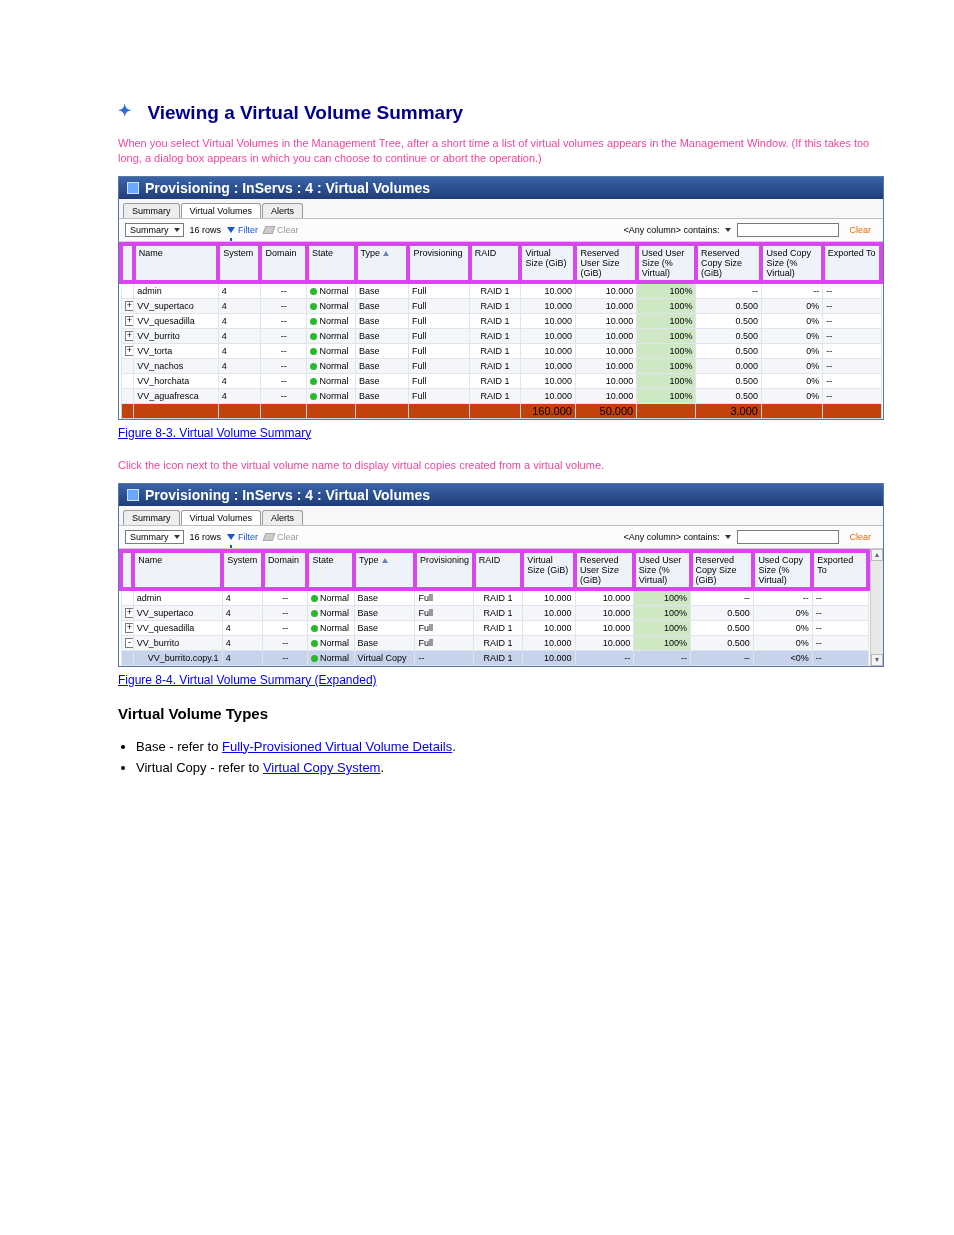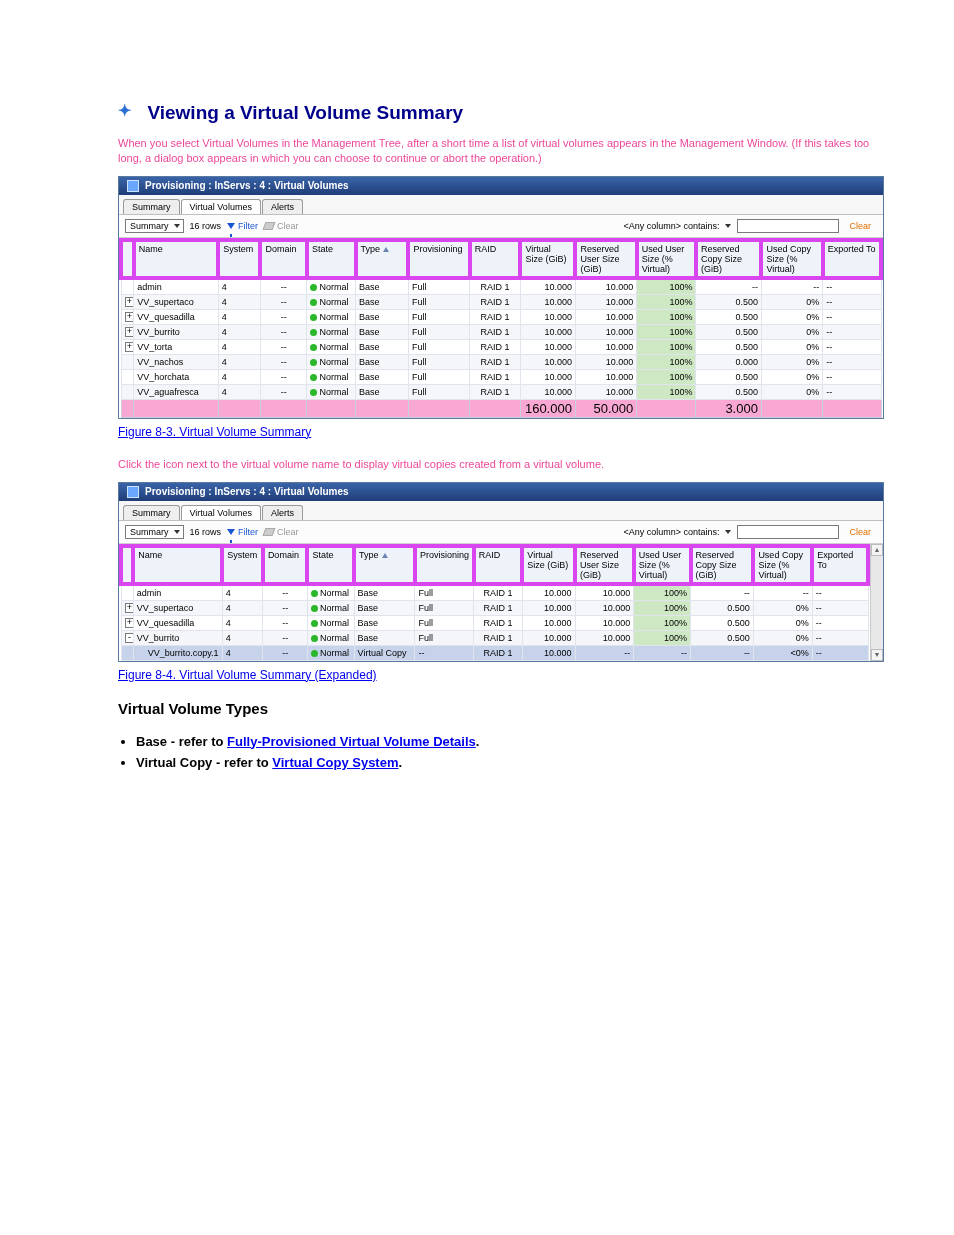--- a/index.html
+++ b/index.html
@@ -32,21 +32,20 @@
     margin: 6px 0;
     line-height: 1.35;
   }
   .blue-link {
     color: #0000ee;
     text-decoration: underline;
   }
   .bullet {
     margin: 0 0 0 18px;
     padding: 0;
-    font-weight: bold;
   }
   .bullet li {
     font-size: 13px;
     margin: 4px 0;
     line-height: 1.35;
   }
 
   
   .sshot {
     border: 1px solid #5a78a0;
@@ -54,21 +53,21 @@
     font-size: 9px;
     font-family: Tahoma, Arial, sans-serif;
     color: #000;
     background: #fff;
     overflow: hidden;
   }
   .sshot .titlebar {
     background: linear-gradient(#3a64a8, #1f3d78);
     color: #fff;
     padding: 3px 8px;
-    font-size: 10px;
+    font-size: 14px;
     font-weight: bold;
     display: flex;
     align-items: center;
     gap: 6px;
   }
   .sshot .titlebar .winicon {
     width: 10px; height: 10px;
     background: #6aa8ff;
     border: 1px solid #cce3ff;
     display: inline-block;
@@ -217,23 +216,23 @@
     overflow: hidden;
     text-overflow: ellipsis;
   }
   .sshot table.grid tbody tr:nth-child(odd) td {
     background: #ffffff;
   }
   .sshot table.grid tbody tr:nth-child(even) td {
     background: #f4f6fa;
   }
   .sshot table.grid tfoot td {
-    background: #f9a8d4;
+    background: #c2410c;
     border: 1px solid #c8d0dc;
-    font-size: 13px;
+    font-size: 11px;
   }
   .sort-arrow {
     display:inline-block;
     width:0;height:0;
     border-left:3px solid transparent;
     border-right:3px solid transparent;
     border-bottom:5px solid #6a84b4;
     margin-left:3px;
     vertical-align:middle;
   }

